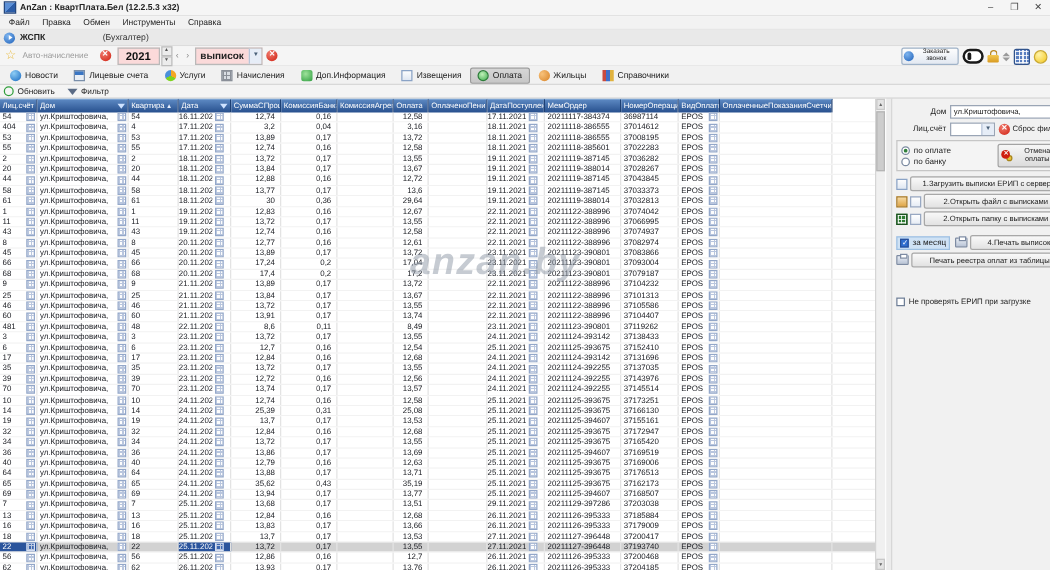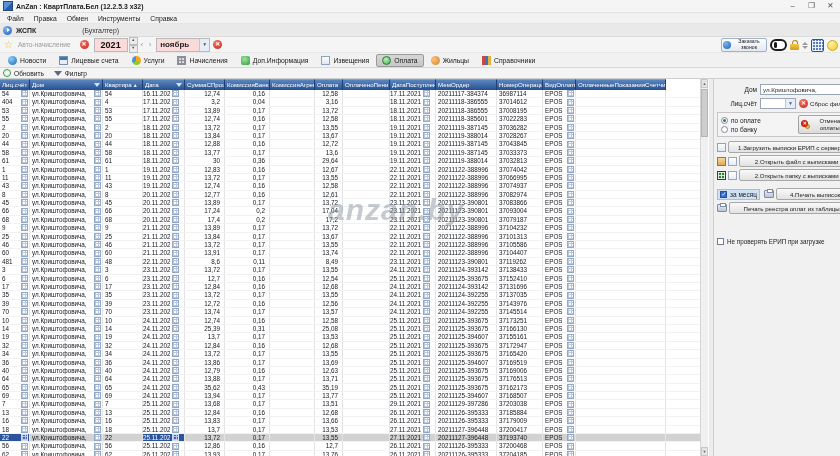--- a/index.html
+++ b/index.html
@@ -168,21 +168,21 @@
     <span class="star-icon">☆</span>
     <span class="auto-label">Авто-начисление</span>
     <span class="red-x">✕</span>
     <input class="year-box" readonly="" value="2021" style="">
     <span class="spin">
         <b>▲</b>
         <b>▼</b>
       </span>
     <span class="navarrows">‹ ›</span>
     <span class="month-combo">
-      <span class="month-text">ноябрь</span>
+      <span class="month-text">выписок</span>
       <span class="combo-arrow">▼</span>
     </span>
     <span class="red-x">✕</span>
     <span class="right-cluster">
       <span class="call-btn">
         <span class="phone-icon"></span>
         <span class="call-text">Заказать звонок</span>
       </span>
       <span class="toggle"></span>
       <span class="lock-icon"></span>

